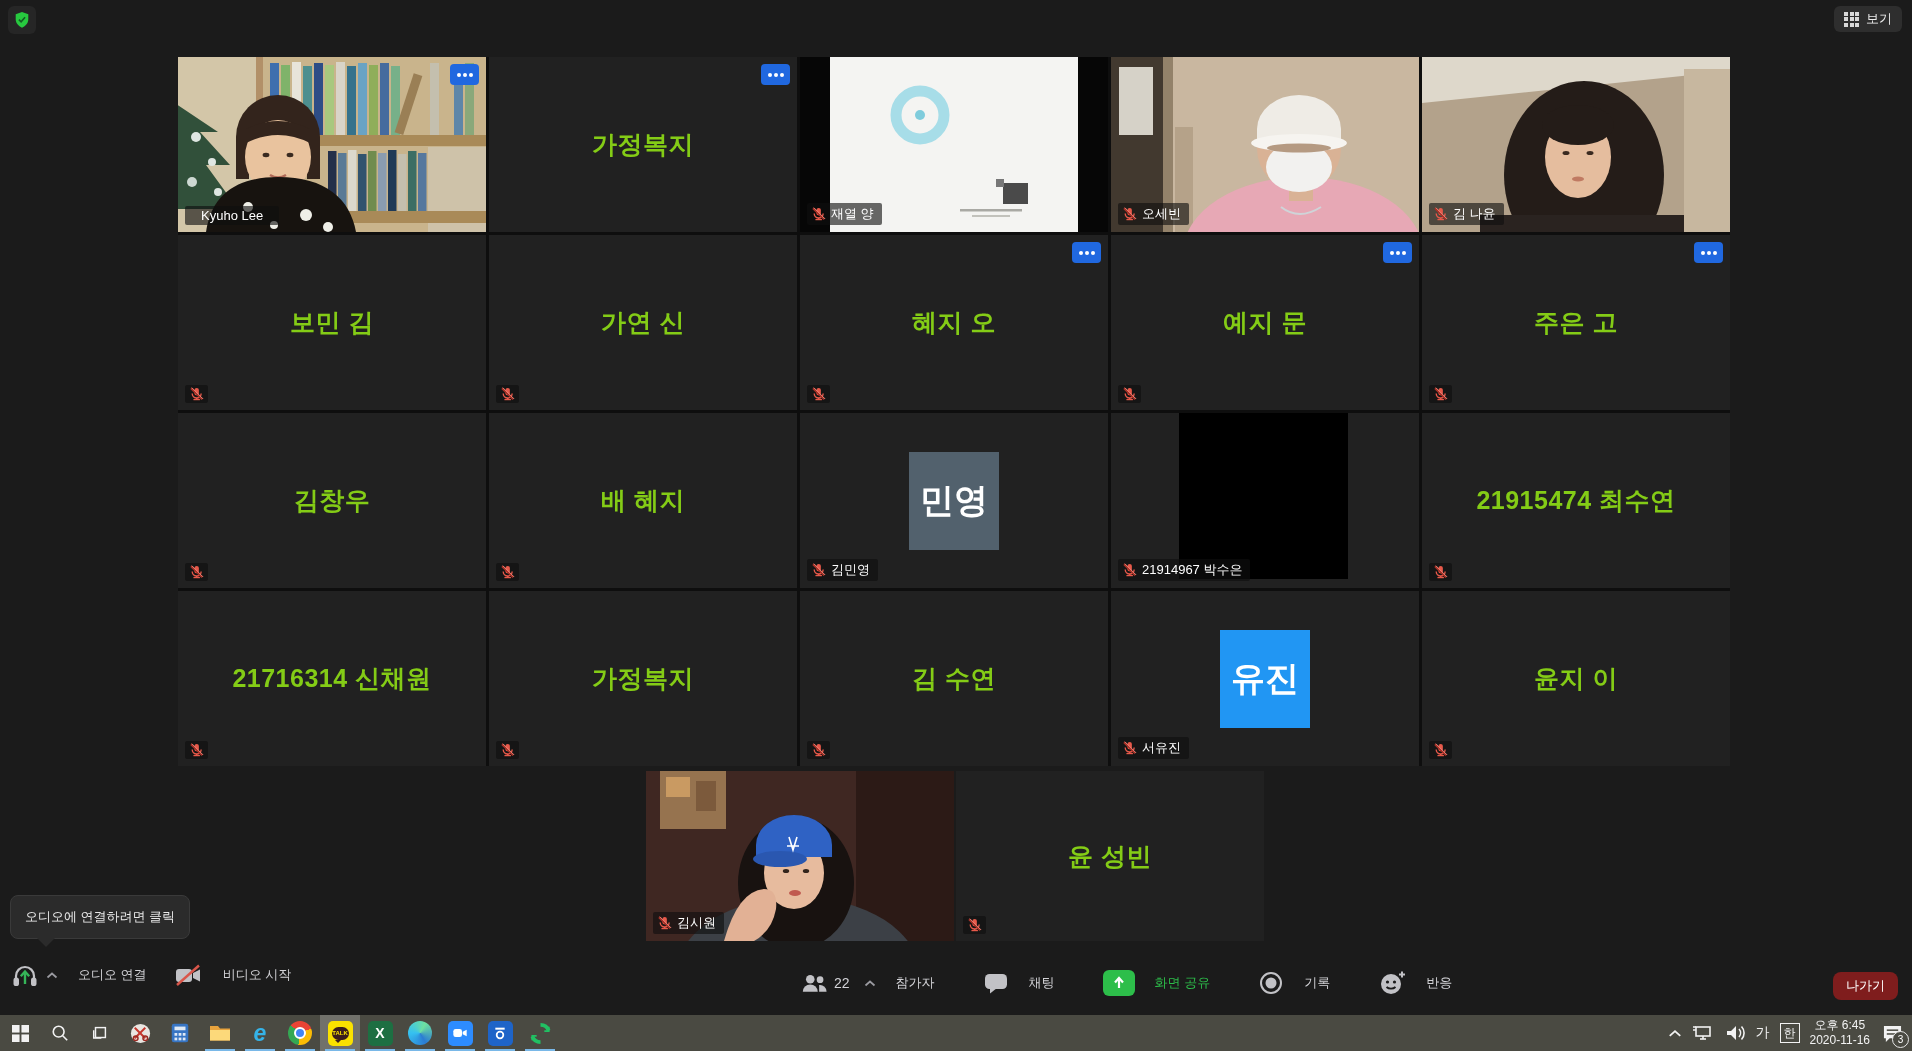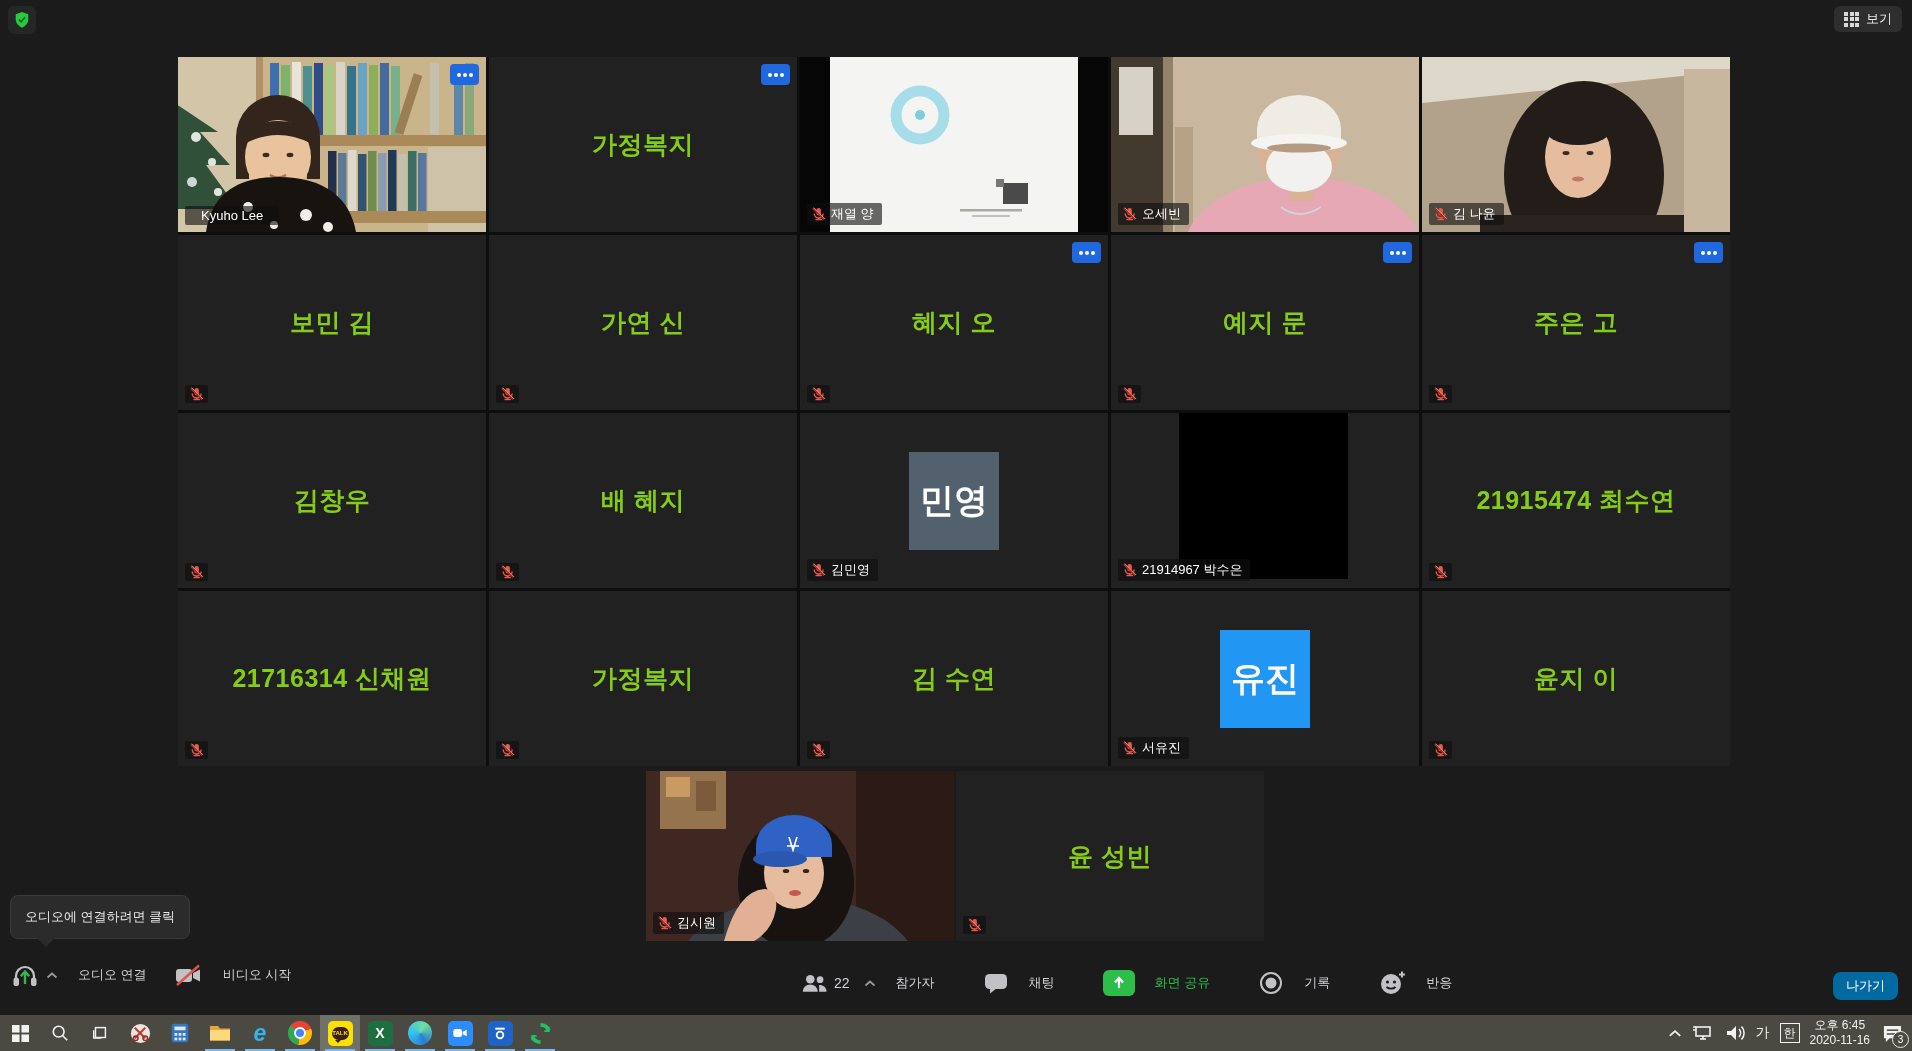--- a/index.html
+++ b/index.html
@@ -39,21 +39,21 @@
 
   
   .zoom-toolbar{position:absolute;left:0;right:0;bottom:0;height:62px;background:#1b1b1b;}
   .control{display:flex;align-items:center;justify-content:flex-end;gap:20px;color:#d2d2d6;font-size:13px;height:56px;}
   .icon-row{display:flex;align-items:center;gap:6px;height:28px;}
   .left-controls{position:absolute;left:10px;bottom:12px;display:flex;gap:26px;}
   .center-controls{position:absolute;left:800px;bottom:4px;display:flex;gap:48px;}
   .count{font-size:14px;color:#d2d2d6;}
   .green-label{color:#2dbe4a;}
   .share-box{width:32px;height:26px;border-radius:6px;background:#2dbe4a;display:flex;align-items:center;justify-content:center;}
-  .leave-btn{position:absolute;right:14px;bottom:15px;background:#0369a1;color:#fff;font-size:13px;padding:5px 13px;border-radius:8px;border:none;}
+  .leave-btn{position:absolute;right:14px;bottom:15px;background:#7f1d1d;color:#fff;font-size:13px;padding:5px 13px;border-radius:8px;border:none;}
 
   
   .taskbar{position:absolute;left:0;bottom:0;width:1912px;height:36px;background:#4a4a42;display:flex;align-items:stretch;}
   .tb-slot{width:40px;height:36px;display:flex;align-items:center;justify-content:center;position:relative;flex:0 0 auto;}
   .tb-slot.running:after{content:"";position:absolute;left:5px;right:5px;bottom:0;height:2.5px;background:#79b8e8;}
   .tb-slot.active-app{background:rgba(255,255,255,.22);}
   .app-ico{width:25px;height:25px;border-radius:5px;display:flex;align-items:center;justify-content:center;position:relative;}
   .chrome-ico{width:24px;height:24px;border-radius:50%;background:conic-gradient(from -50deg,#ea4335 0 33%,#fbbc05 33% 66%,#34a853 66% 100%);position:relative;}
   .chrome-ico:after{content:"";position:absolute;left:6px;top:6px;width:12px;height:12px;border-radius:50%;background:#4285f4;border:2px solid #fff;box-sizing:border-box;}
   .edge-ico{width:24px;height:24px;border-radius:50%;background:conic-gradient(from 150deg,#2b7cd3,#35c1f1,#6ee0a0,#2b7cd3);}

